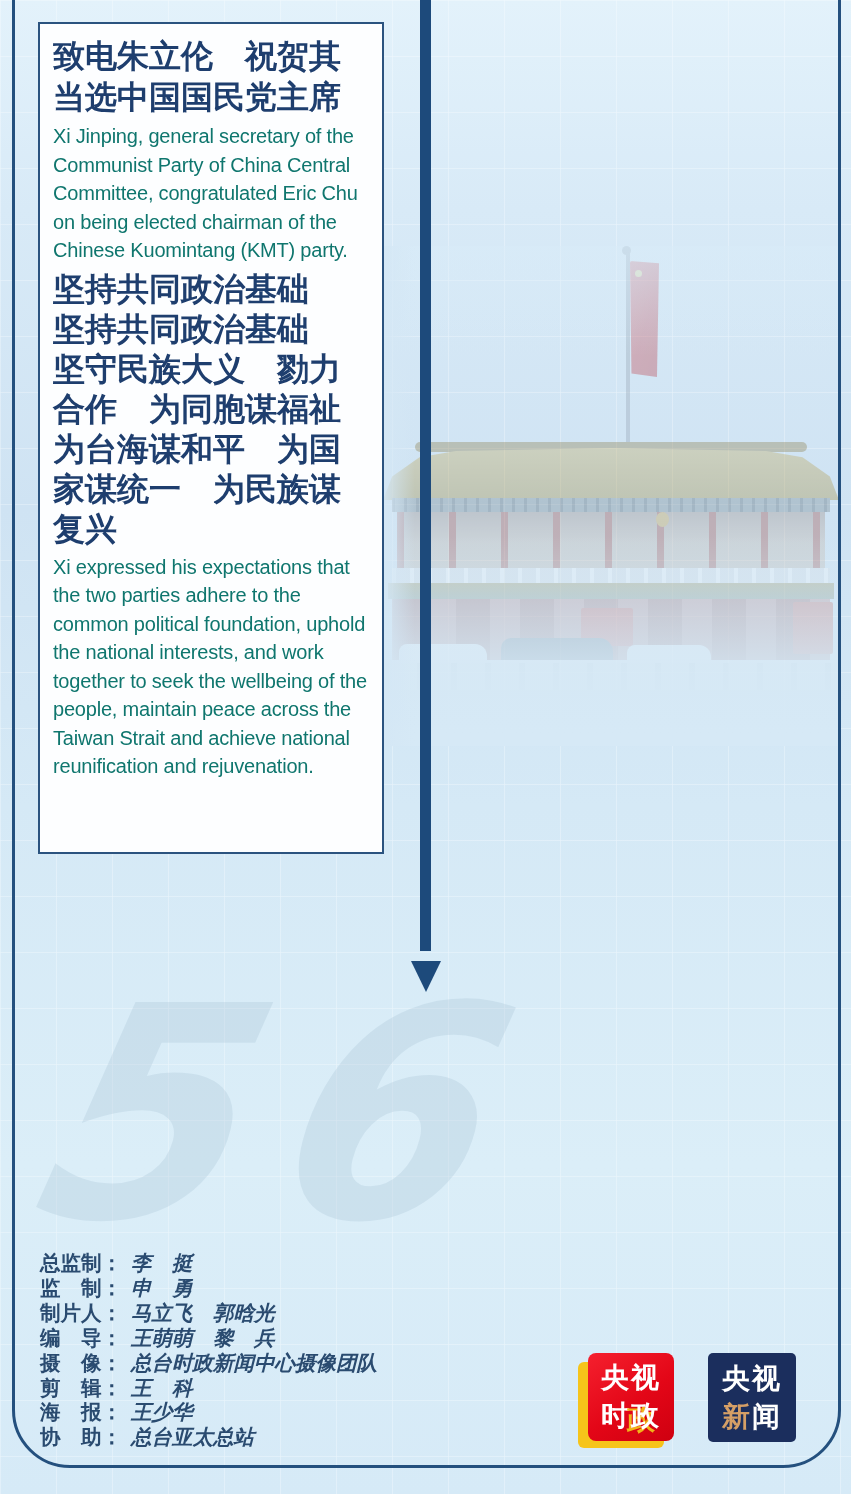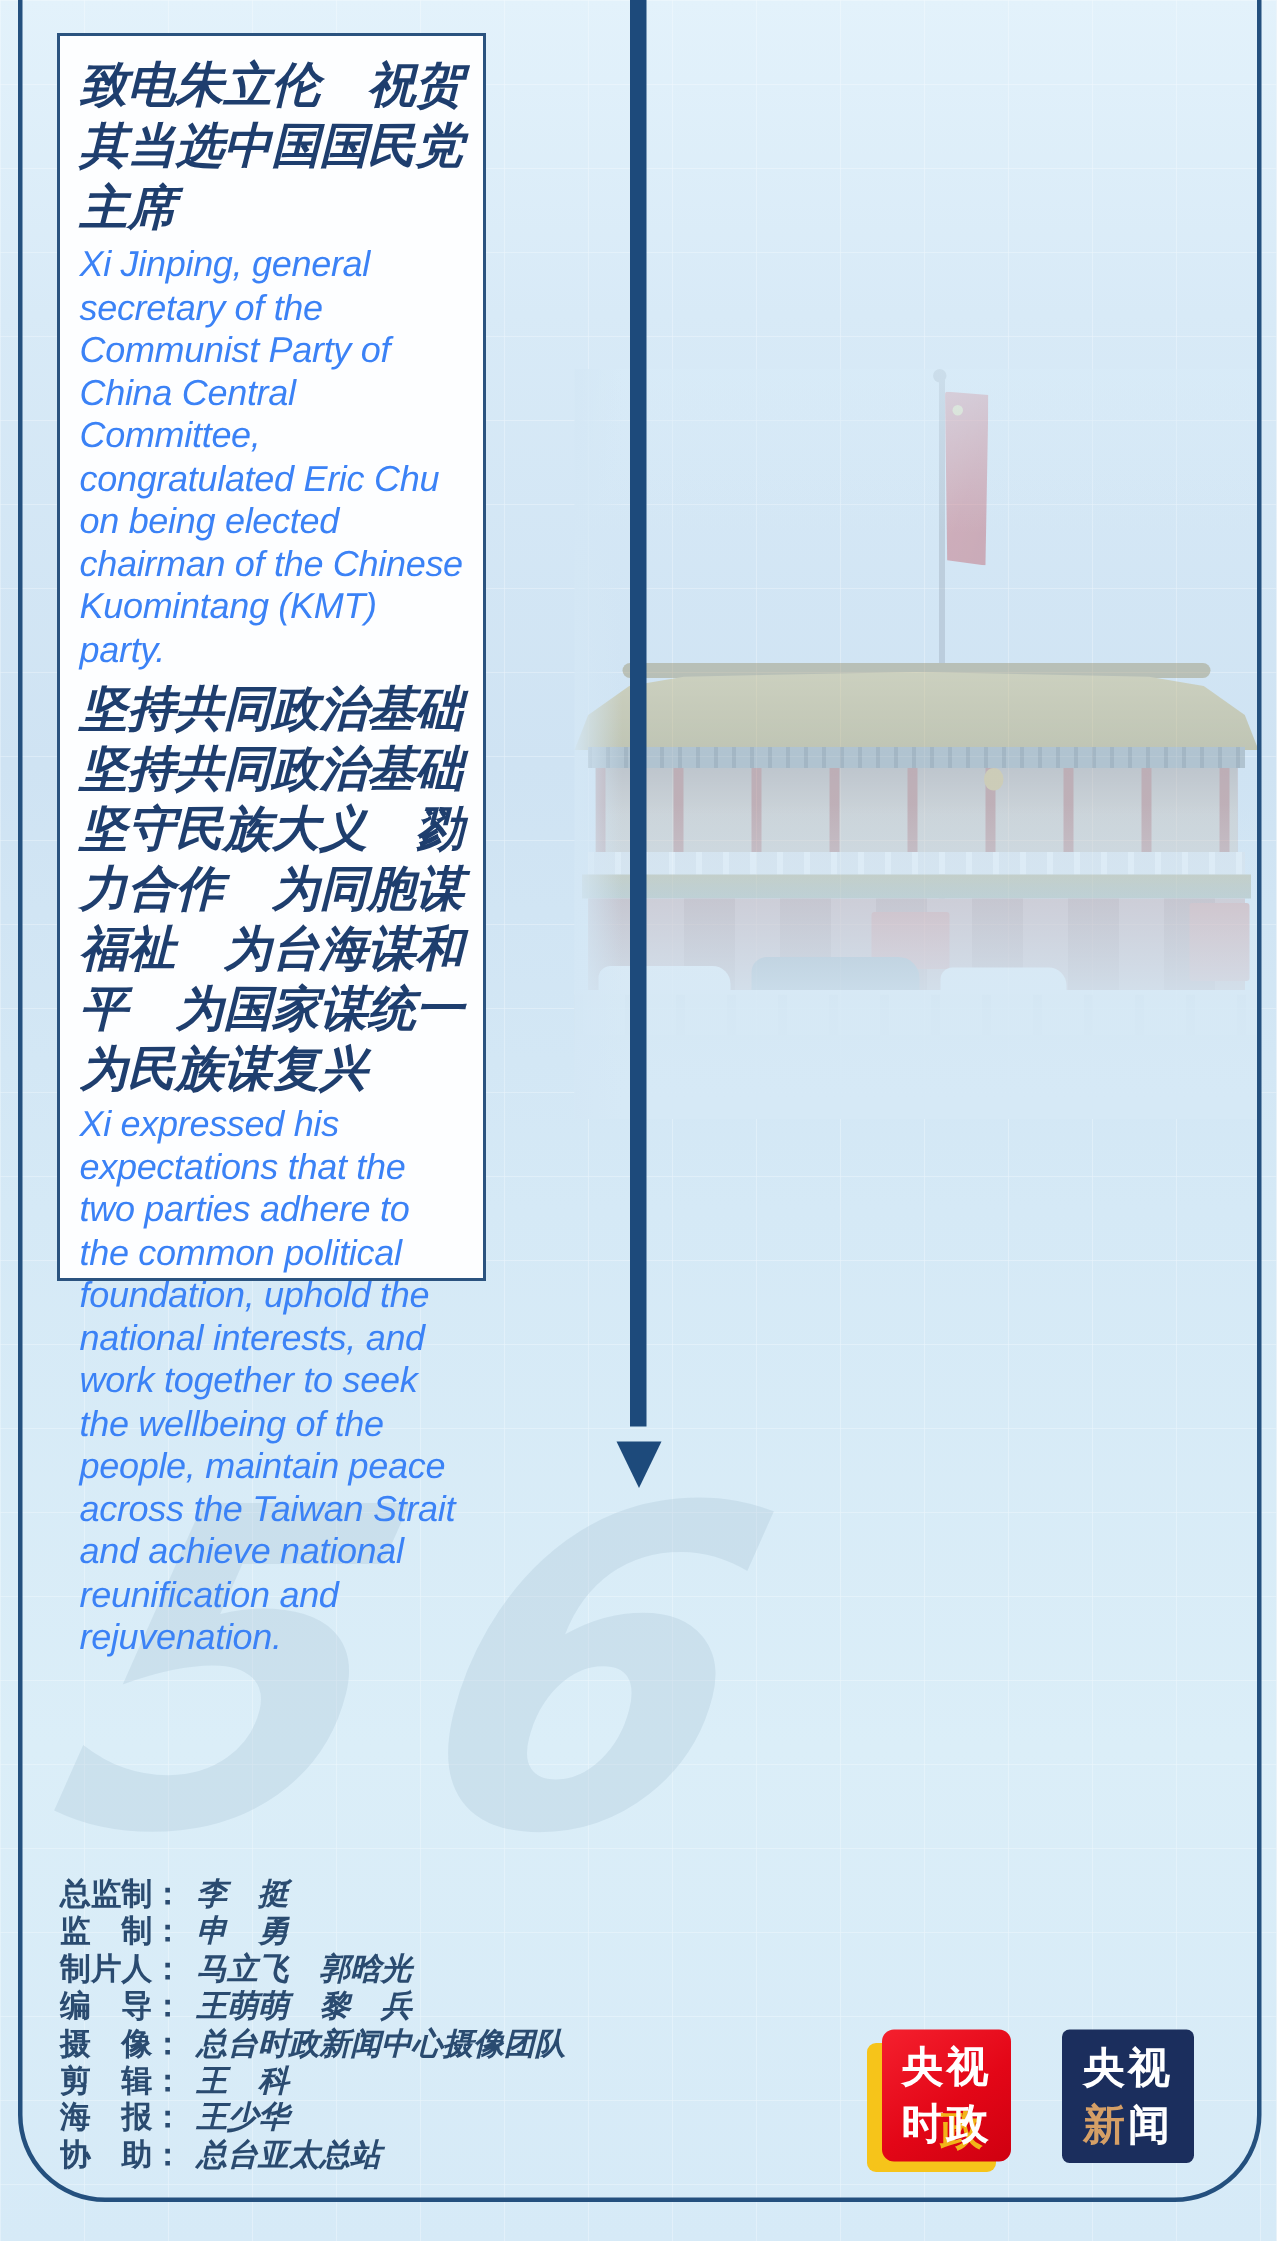--- a/index.html
+++ b/index.html
@@ -90,30 +90,30 @@
   
   .watermark {
     position:absolute; left:55px; top:968px; font-family:"DejaVu Sans", sans-serif;
     font-weight:bold; font-style:italic; font-size:295px; line-height:1;
     letter-spacing:34px; color:#a9c4d6; opacity:.30; transform:skewX(-14deg);
     pointer-events:none; white-space:nowrap;
   }
 
   
   .news-card {
-    position:absolute; left:38px; top:22px; width:286px; height:832px;
-    background:#fdfeff; border:2px solid #2b537f; padding:12px 13px 8px 13px;font-style:italic;
+    position:absolute; left:38px; top:22px; width:346px; height:832px;
+    background:#fdfeff; border:2px solid #2b537f; padding:12px 13px 8px 13px;
   }
   .headline-zh, .para-zh {
     font-family:"DejaVu Serif","Liberation Serif", serif;
     font-weight:600; font-size:32px; line-height:41px; color:#1e3e6e;
   }
   .para-zh { line-height:40px; margin:4px 0 2px; }
   .para-en {
-    font-size:24px; line-height:28.5px; color:#3b82f6; letter-spacing:-0.2px;
+    font-size:20px; line-height:28.5px; color:#0f766e; letter-spacing:-0.2px;
     margin:4px 0 2px;
   }
 
   
   .credits { position:absolute; left:40px; top:1251px; color:#2a4b70; }
   .credit-row { display:flex; font-weight:600; font-size:20.5px; line-height:24.9px; }
   .credit-name { margin-left:9px;font-style:italic; }
 
   
   .logo-sz-wrap { position:absolute; left:588px; top:1353px; width:86px; height:88px; }

